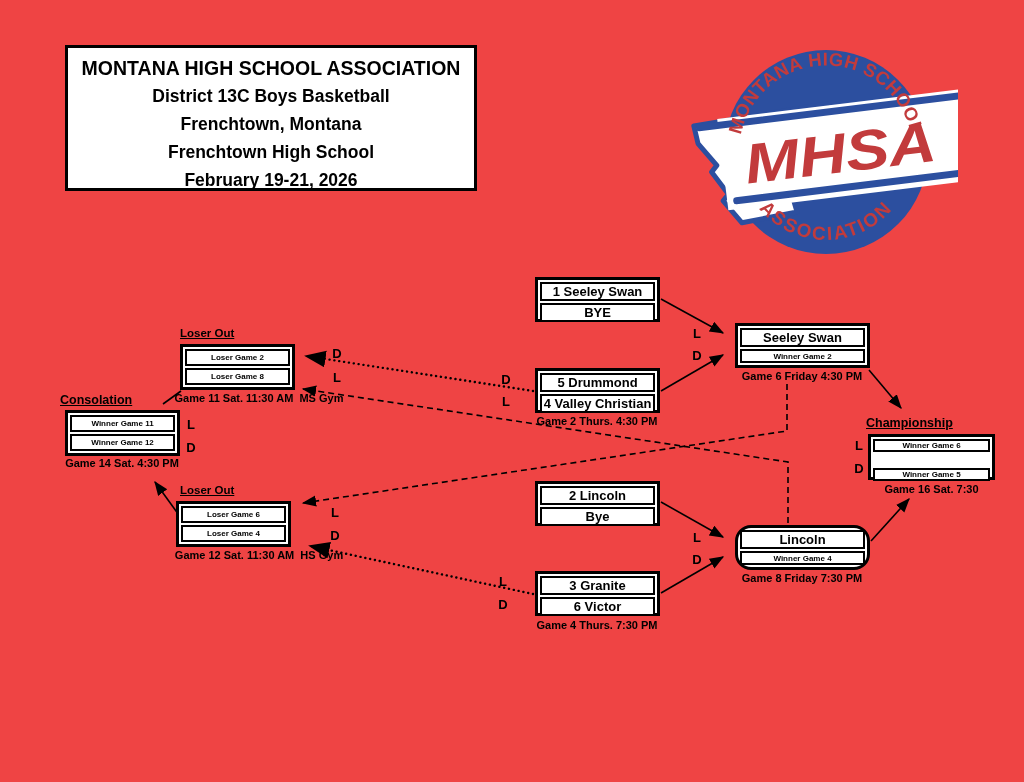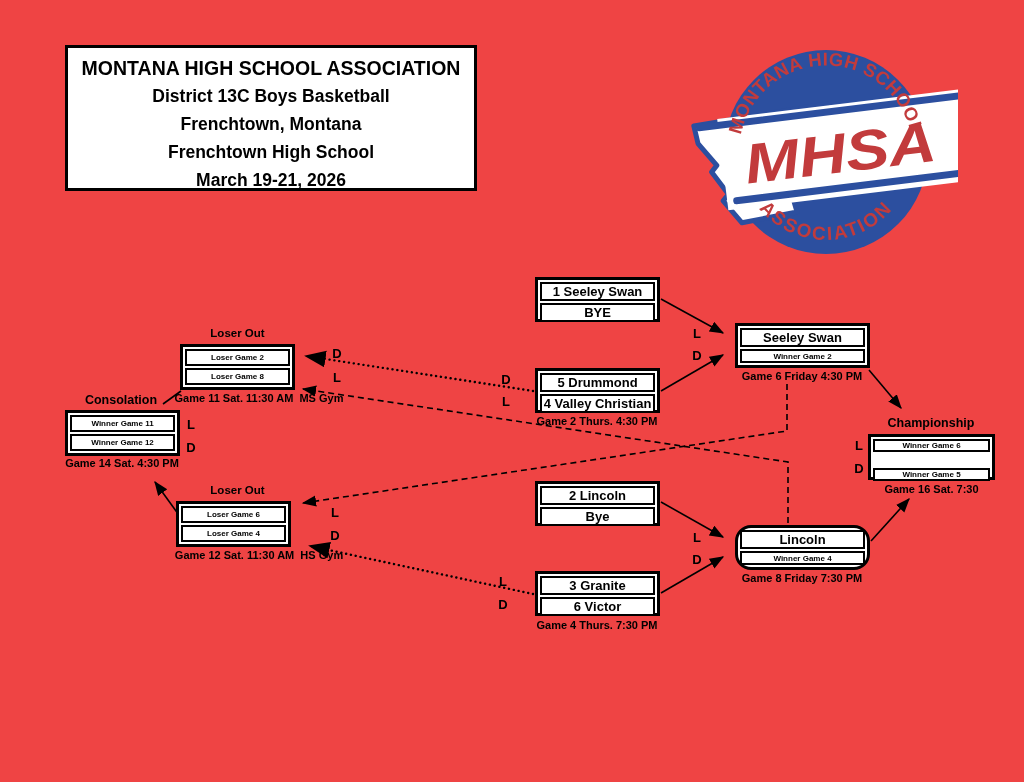--- a/index.html
+++ b/index.html
@@ -12,21 +12,21 @@
   .title-line{font-size:17.5px;line-height:28px;white-space:nowrap;}
   .title-line.first{font-size:19.5px;}
   
   .box{border:3px solid #000;background:#fff;padding:2px;box-sizing:border-box;
        display:flex;flex-direction:column;gap:2px;}
   .slot{flex:1;border:2px solid #000;box-sizing:border-box;background:#fff;
         display:flex;align-items:center;justify-content:center;
         font-weight:bold;white-space:nowrap;}
   .big{font-size:13px;}
   .small{font-size:8px;}
-  .hd{font-weight:bold;text-align:center;font-size:11.5px;white-space:nowrap;}
+  .hd{font-weight:bold;text-align:left;font-size:11.5px;white-space:nowrap;text-decoration:underline;}
   .hd.lg{font-size:12.5px;}
   .cap{font-weight:bold;text-align:center;font-size:11px;white-space:pre;}
   .jl{font-weight:bold;font-size:13px;width:18px;height:16px;line-height:16px;text-align:center;}
   svg.connectors{position:absolute;left:0;top:0;}
   .sol{stroke:#000;stroke-width:1.6;fill:none;}
   .dsh{stroke:#000;stroke-width:1.6;fill:none;stroke-dasharray:6 4;}
   .dot{stroke:#000;stroke-width:2.4;fill:none;stroke-dasharray:0.1 4.8;stroke-linecap:round;}
 </style>
 </head>
 <body>
@@ -51,21 +51,21 @@
     <line class="dot" x1="533" y1="594" x2="310" y2="546" marker-end="url(#ah)"></line>
     <path class="dsh" d="M787,384 L787,431 L303,503" marker-end="url(#ah)"></path>
     <path class="dsh" d="M788,523 L788,462 L303,389" marker-end="url(#ah)"></path>
   </svg>
 
   <div class="abs title-box" style="left:65px;top:45px;width:412px;height:146px;">
     <div class="title-line first">MONTANA HIGH SCHOOL ASSOCIATION</div>
     <div class="title-line">District 13C Boys Basketball</div>
     <div class="title-line">Frenchtown, Montana</div>
     <div class="title-line">Frenchtown High School</div>
-    <div class="title-line">March 19-21, 2026</div>
+    <div class="title-line">February 19-21, 2026</div>
   </div>
 
   <div class="abs" style="left:688px;top:30px;width:270px;height:250px;">
     <svg width="270" height="250" viewBox="0 0 270 250">
       <circle cx="138" cy="122" r="102" fill="#2C4F9F"></circle>
       <g transform="rotate(-7 138 122)">
         <path d="M10,80 L152,74 L154,162 L100,166 L102,178 L46,182 L30,158 L36,152 L22,128 L28,122 L12,98 Z" fill="#fff" stroke-width="5" stroke-linejoin="round" stroke="#2C4F9F"></path>
         <rect x="34" y="76" width="258" height="92" fill="#fff"></rect>
         <rect x="12" y="79" width="280" height="7" rx="3" fill="#2C4F9F"></rect>
         <rect x="40" y="156" width="252" height="7" rx="3" fill="#2C4F9F"></rect>

